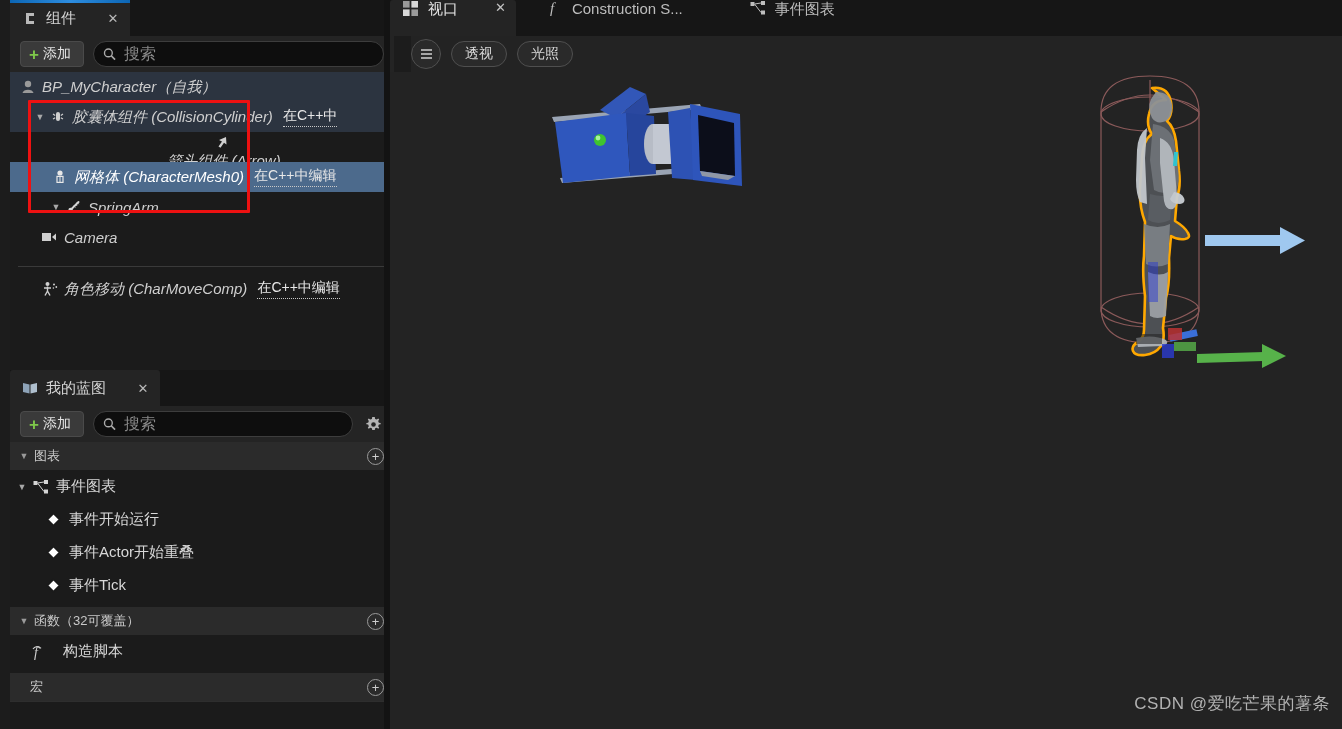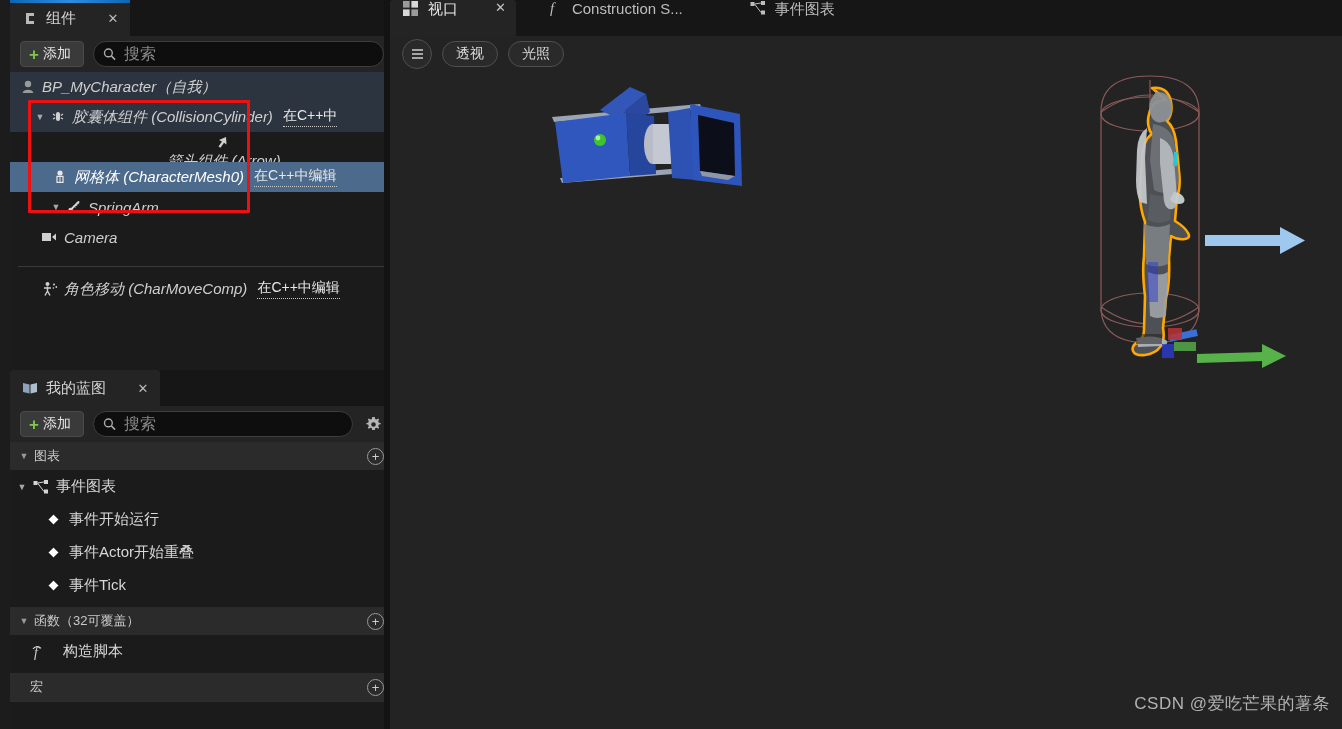--- a/index.html
+++ b/index.html
@@ -109,21 +109,21 @@
   
   .viewport-col { position: absolute; left: 390px; top: 0; right: 0; bottom: 0; }
   .vp-tabstrip { height: 36px; background: #161616; display: flex; align-items: flex-end; }
   .vp-tab {
     display: inline-flex; align-items: flex-start; height: 36px; padding: 0 10px 0 13px;
     font-size: 15px; gap: 9px; color: #bdbdbd; cursor: default;
     border-top-left-radius: 3px; border-top-right-radius: 3px;
   }
   .vp-tab.active { background: #242424; color: #e4e4e4; }
   .vp-tab .tab-close { margin-left: 28px; color: #c4c4c4; font-size: 13px; font-weight: bold; }
-  .vp-toolbar { height: 36px; background: #232323; display: flex; align-items: center; padding-left: 12px; gap: 10px; }
+  .vp-toolbar { height: 36px; background: #232323; display: flex; align-items: center; gap: 10px; margin-left: 21px; }
   .pill {
     display: inline-flex; align-items: center; justify-content: center;
     height: 26px; min-width: 52px; padding: 0 13px;
     border: 1px solid #4f4f4f; border-radius: 13px; background: #2a2a2a;
     color: #d8d8d8; font-size: 14px; cursor: pointer;
   }
   .pill.round { min-width: 0; width: 30px; padding: 0; border-radius: 50%; height: 30px; }
   .vp-canvas { position: absolute; left: 0; top: 72px; right: 0; bottom: 0; background: #232323; overflow: hidden; }
   .watermark {
     position: absolute; right: 12px; bottom: 14px; color: #b2b2b2;

